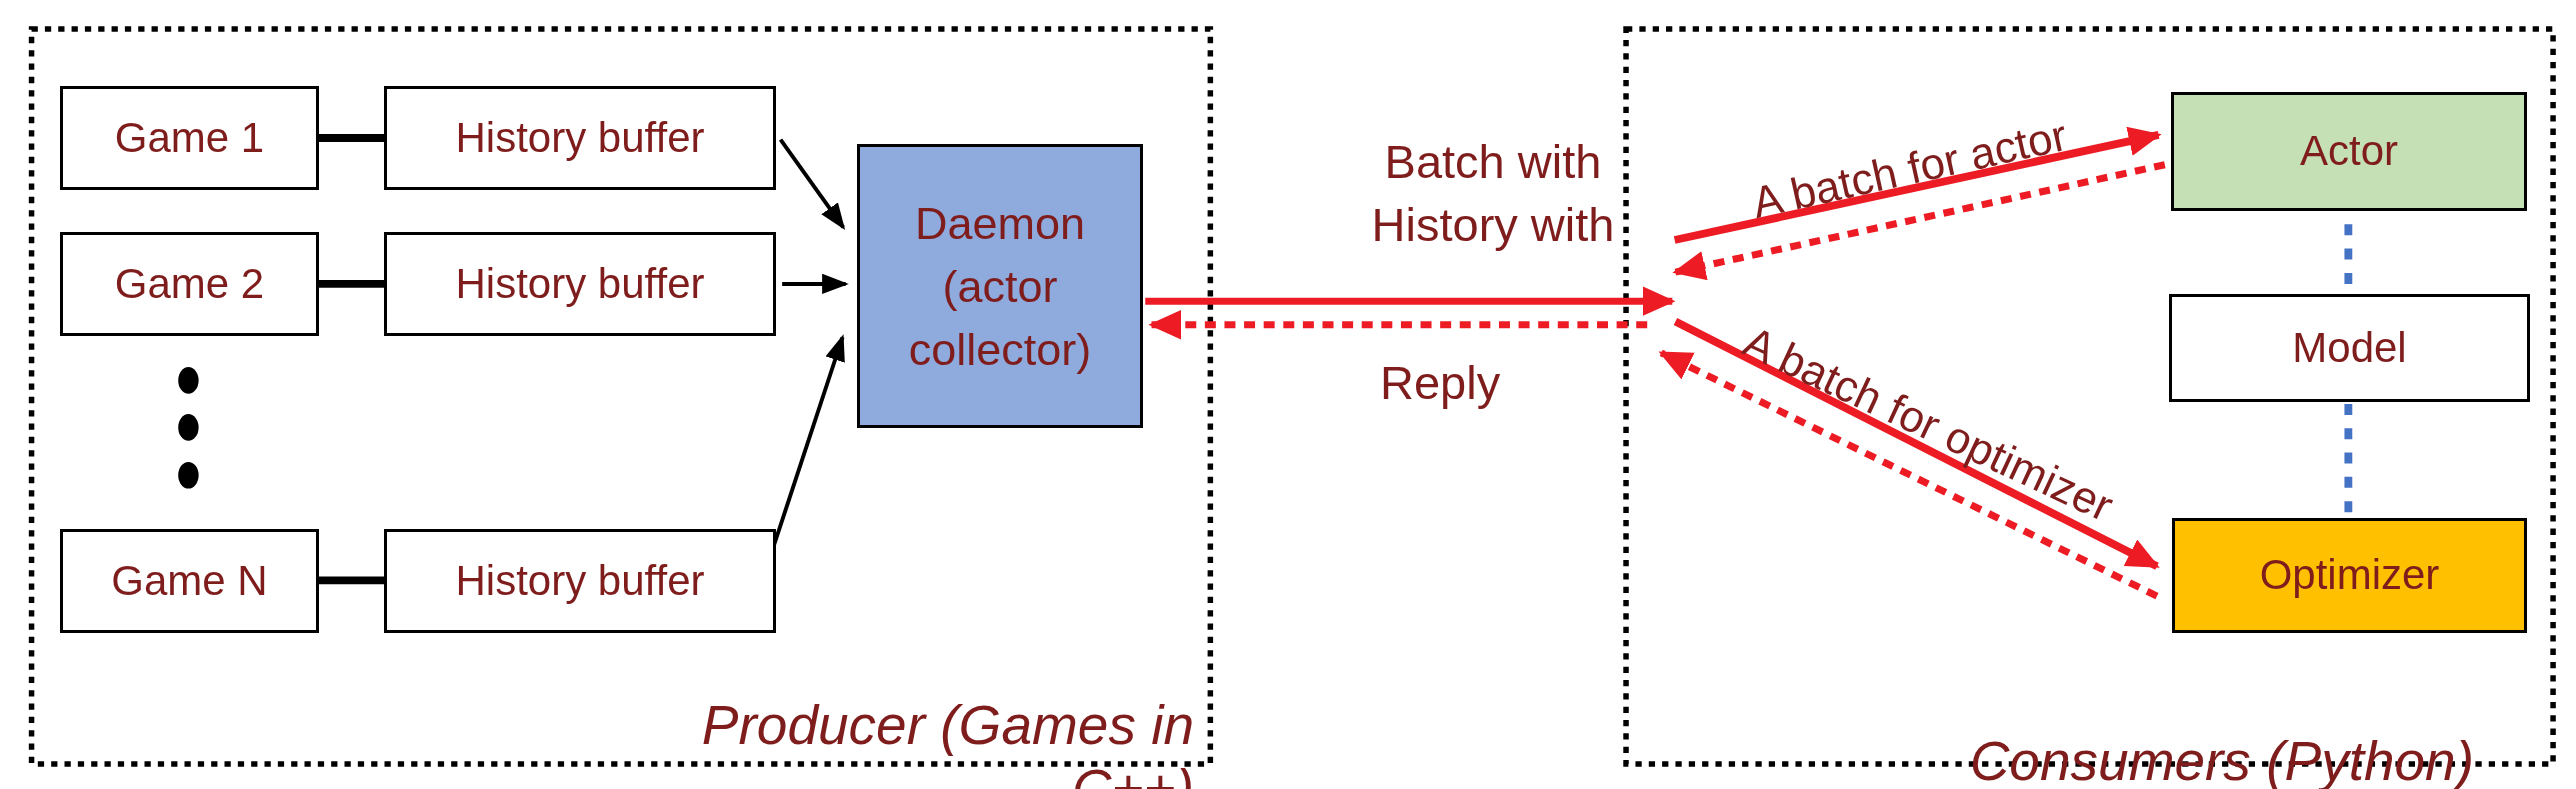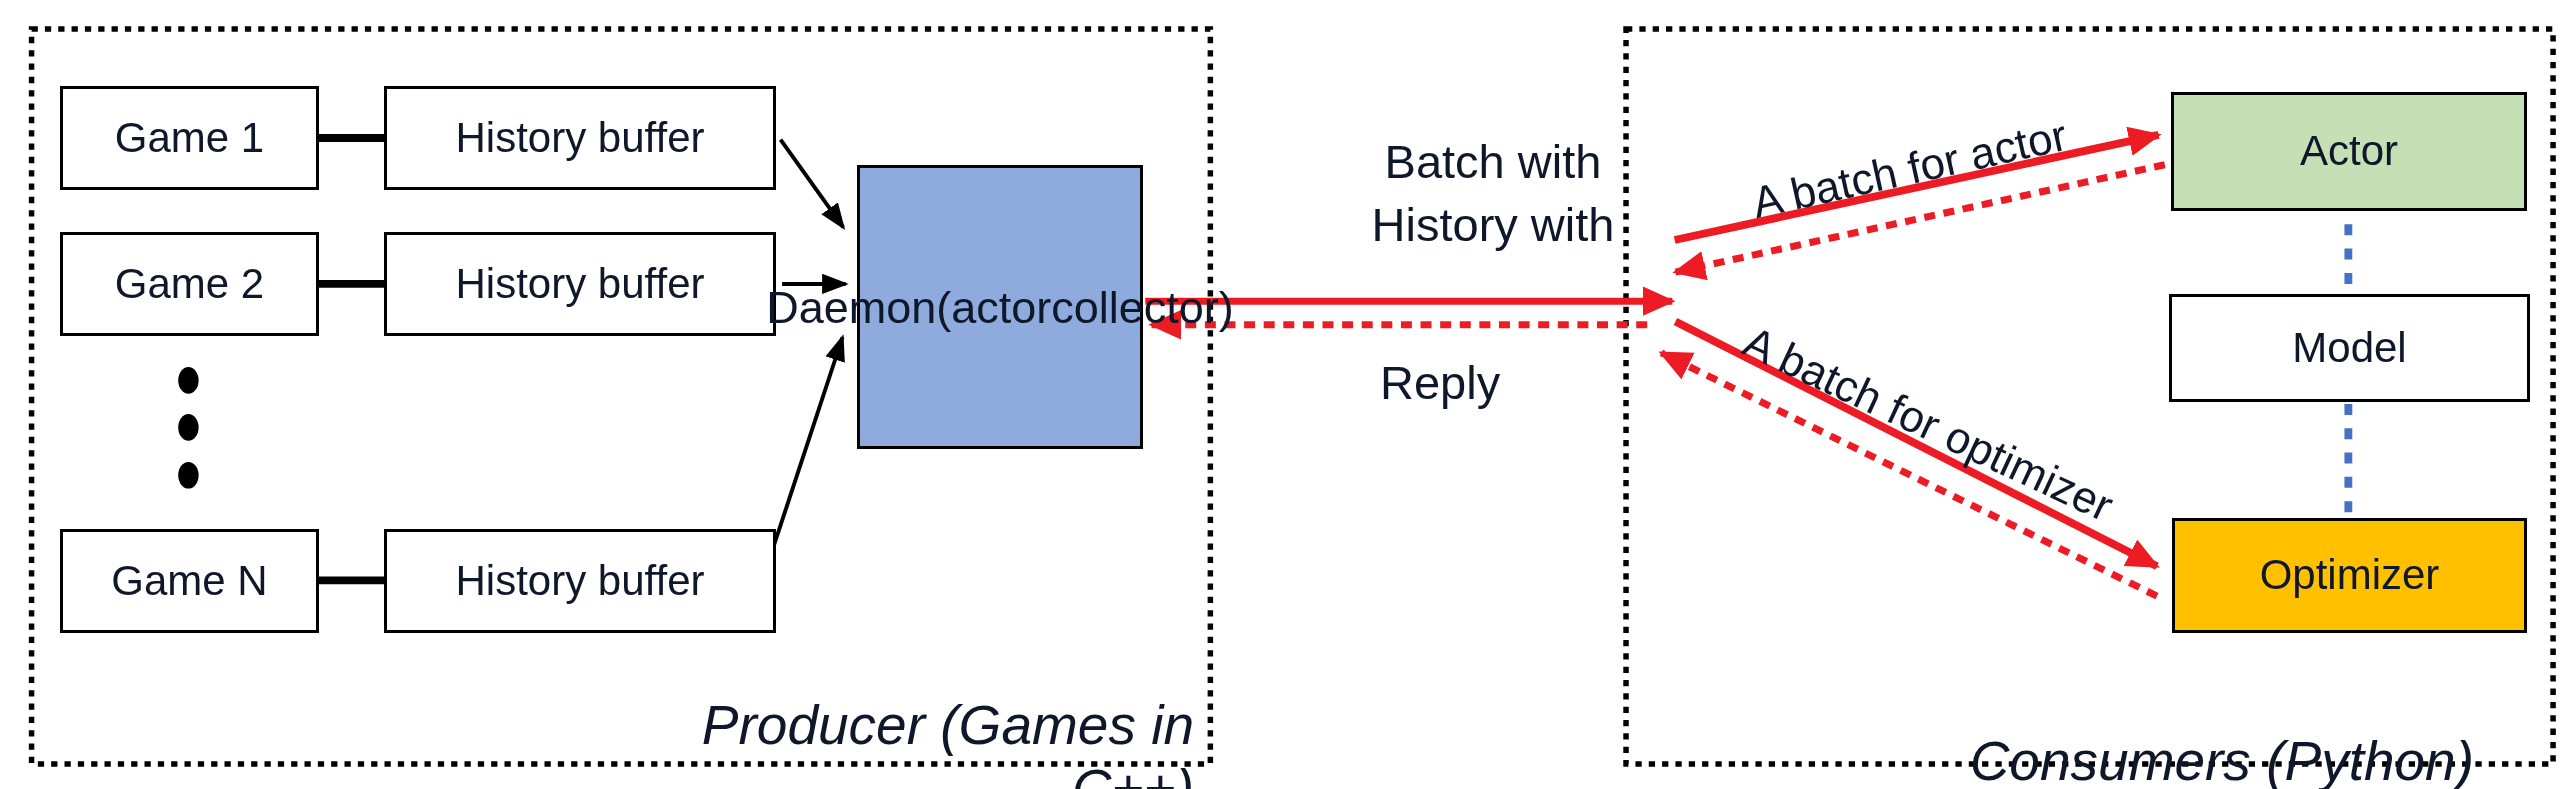--- a/index.html
+++ b/index.html
@@ -1,39 +1,39 @@
 <!DOCTYPE html>
 <html style="font-size:12.6px"><head>
 <meta charset="utf-8">
 <style>
   html,body{margin:0;padding:0;background:#fff;}
   #canvas{
     position:relative;
     width:2576px;height:789px;
     background:#ffffff;
     font-family:"Liberation Sans", sans-serif;
-    color:#0f172a;
+    color:#7f1d1d;
     overflow:hidden;
   }
   #wires{position:absolute;left:0;top:0;width:2576px;height:789px;}
   .node{
     position:absolute;
     display:flex;align-items:center;justify-content:center;
     background:#fff;border:3.1px solid #000;
     font-size:42px;line-height:1.2;
     box-sizing:border-box;text-align:center;
   }
   .game{left:60px;width:259px;height:104px;}
   .buffer{left:384px;width:392px;height:104px;}
   #game-1{top:86px;} #game-2{top:232px;} #game-n{top:529px;}
   #buffer-1{top:86px;} #buffer-2{top:232px;} #buffer-3{top:529px;}
   #daemon{
     left:857px;top:144px;width:286px;height:284px;
     background:#8FAADC;border:3.1px solid #000;
-    flex-direction:row;font-size:45px;line-height:63px;margin-top:21px;
+    flex-direction:column;font-size:45px;line-height:63px;
   }
   #actor{left:2171px;top:79px;width:356px;height:119px;background:#C5E0B4;margin-top:13px;}
   #model{left:2169px;top:294px;width:361px;height:108px;background:#fff;}
   #optimizer{left:2172px;top:518px;width:355px;height:115px;background:#FFC000;}
   .freetext{position:absolute;font-size:47px;line-height:63px;}
   #batch-label{left:1281px;top:130px;width:424px;text-align:center;}
   #reply-label{left:1380px;top:351px;}
   .zone-title{
     position:absolute;top:693px;height:63px;
     font-size:55px;font-style:italic;text-align:right;

